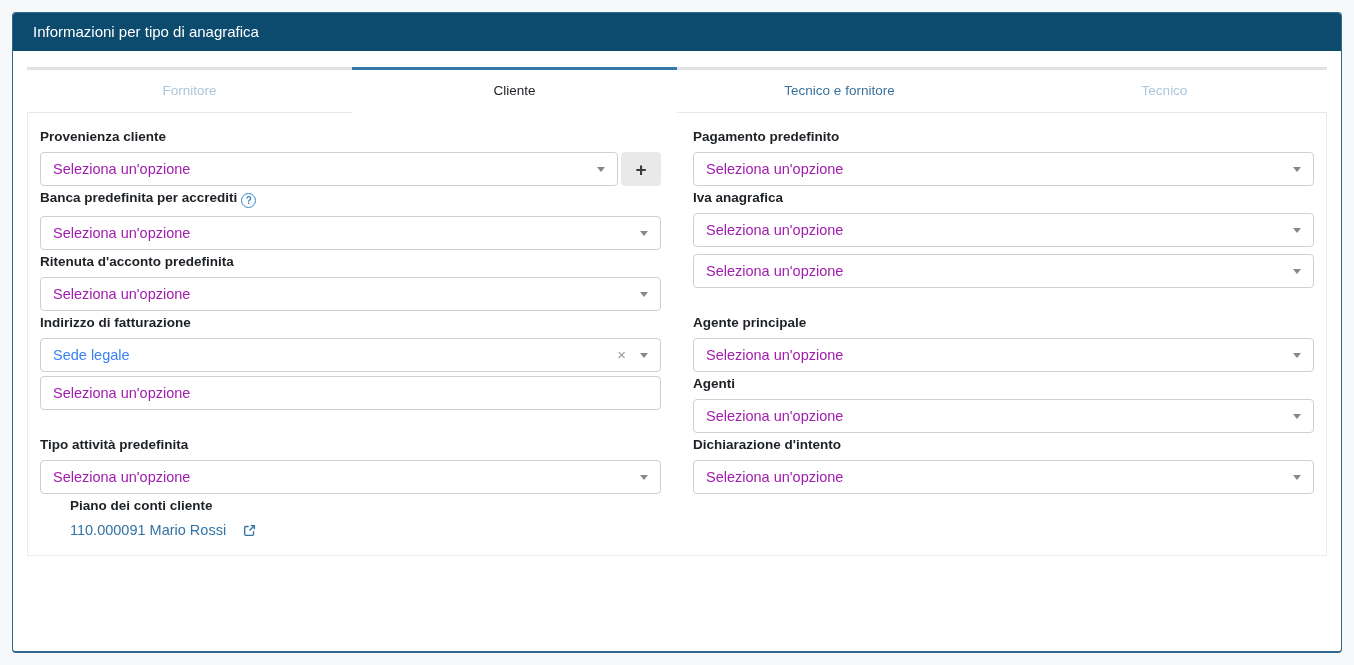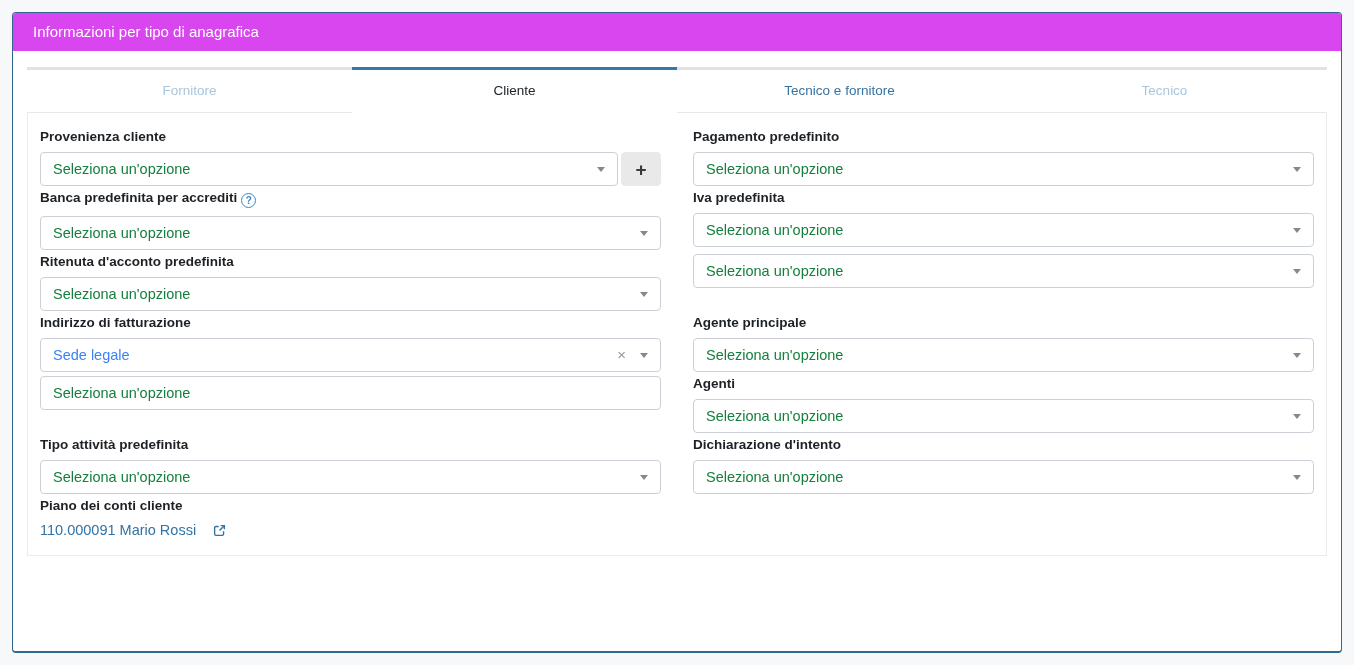--- a/index.html
+++ b/index.html
@@ -14,21 +14,21 @@
     margin: 12px;
     background: #fff;
     border: 1px solid #31688f;
     border-bottom-width: 2px;
     border-radius: 4px;
     height: 641px;
     display: flex;
     flex-direction: column;
   }
   .card-header {
-    background: #d946ef;
+    background: #0c4a6e;
     color: #ffffff;
     font-size: 15px;
     padding: 10px 20px 11px;
     border-radius: 3px 3px 0 0;
   }
   .card-body { padding: 16px 14px 20px; flex: 1; }
 
   
   .tabs { display: flex; }
   .tab {
@@ -88,21 +88,21 @@
     height: 34px;
     background: #fff;
     border: 1px solid #ccd0d6;
     border-radius: 4px;
     display: flex;
     align-items: center;
     padding: 0 30px 0 12px;
     font-size: 14.5px;
     cursor: pointer;
   }
-  .select2 .placeholder { color: #15803d; }
+  .select2 .placeholder { color: #a21caf; }
   .select2 .value { color: #3b82f6; }
   .caret {
     position: absolute;
     right: 12px; top: 14px;
     width: 0; height: 0;
     border-left: 4px solid transparent;
     border-right: 4px solid transparent;
     border-top: 5px solid #888;
   }
   .clear-x {
@@ -178,21 +178,21 @@
 
         <div class="form-group">
           <span class="form-label"><span>Banca predefinita per accrediti</span><span class="help-icon">?</span></span>
           <div class="select2">
             <span class="placeholder">Seleziona un'opzione</span>
             <span class="caret"></span>
           </div>
         </div>
 
         <div class="form-group">
-          <span class="form-label">Iva predefinita</span>
+          <span class="form-label">Iva anagrafica</span>
           <div class="select2">
             <span class="placeholder">Seleziona un'opzione</span>
             <span class="caret"></span>
           </div>
         </div>
 
         <div class="form-group">
           <span class="form-label">Ritenuta d'acconto predefinita</span>
           <div class="select2">
             <span class="placeholder">Seleziona un'opzione</span>
@@ -247,21 +247,21 @@
         </div>
 
         <div class="form-group">
           <span class="form-label">Dichiarazione d'intento</span>
           <div class="select2">
             <span class="placeholder">Seleziona un'opzione</span>
             <span class="caret"></span>
           </div>
         </div>
 
-        <div class="form-group" style="grid-column:1; margin-bottom:6px;">
+        <div class="form-group" style="grid-column:1; margin-bottom:6px;margin-left:30px;">
           <span class="form-label">Piano dei conti cliente</span>
           <a class="accounts-link">
             <span>110.000091 Mario Rossi</span>
             <span class="ext-icon">
               <svg width="13" height="13" viewBox="0 0 16 16">
                 <path d="M7 3H3.6A1.6 1.6 0 0 0 2 4.6v7.8A1.6 1.6 0 0 0 3.6 14h7.8A1.6 1.6 0 0 0 13 12.4V9" fill="none" stroke="currentColor" stroke-width="1.7"></path>
                 <path d="M9.5 2H14v4.5" fill="none" stroke="currentColor" stroke-width="1.7"></path>
                 <path d="M13.6 2.4 8 8" fill="none" stroke="currentColor" stroke-width="1.7"></path>
               </svg>
             </span>

